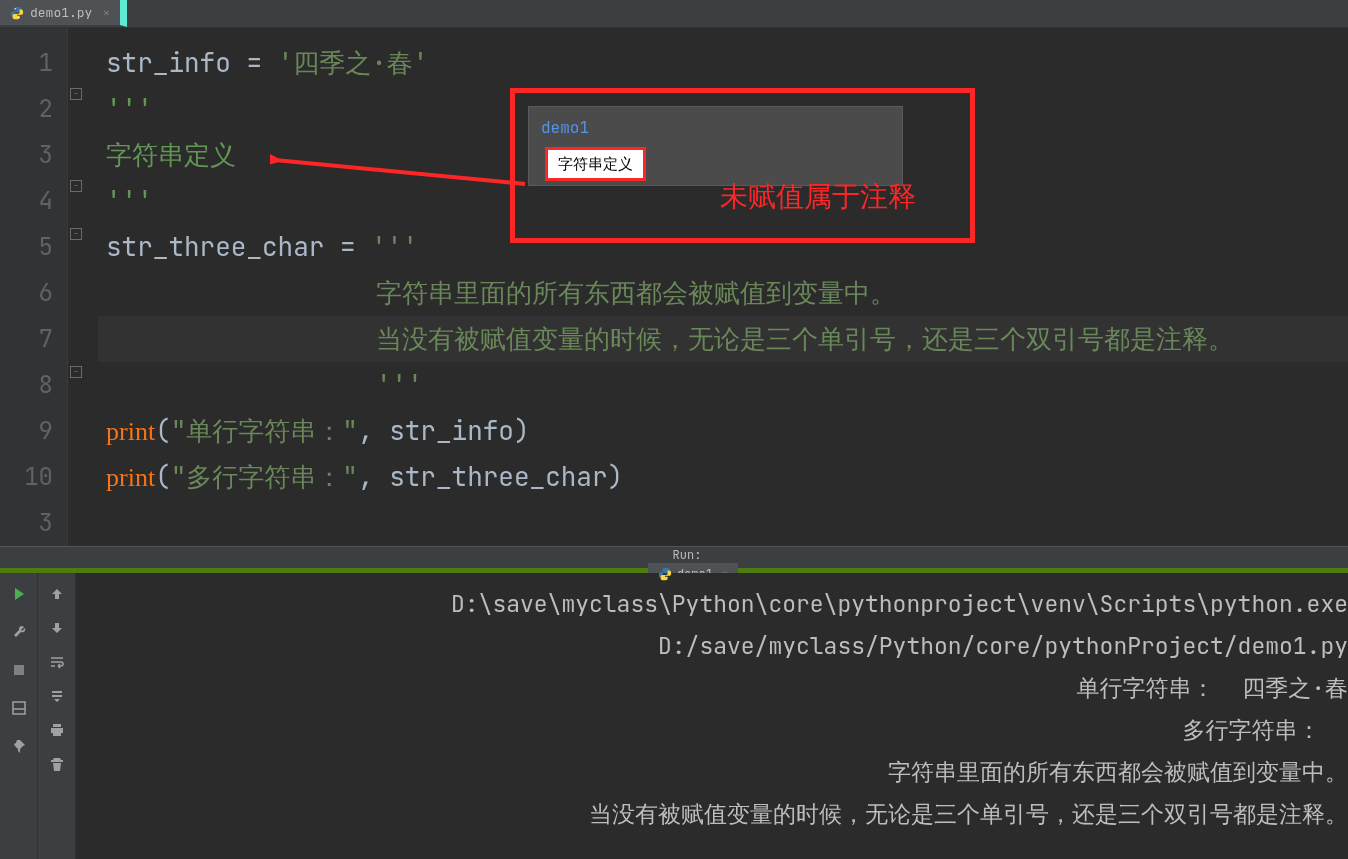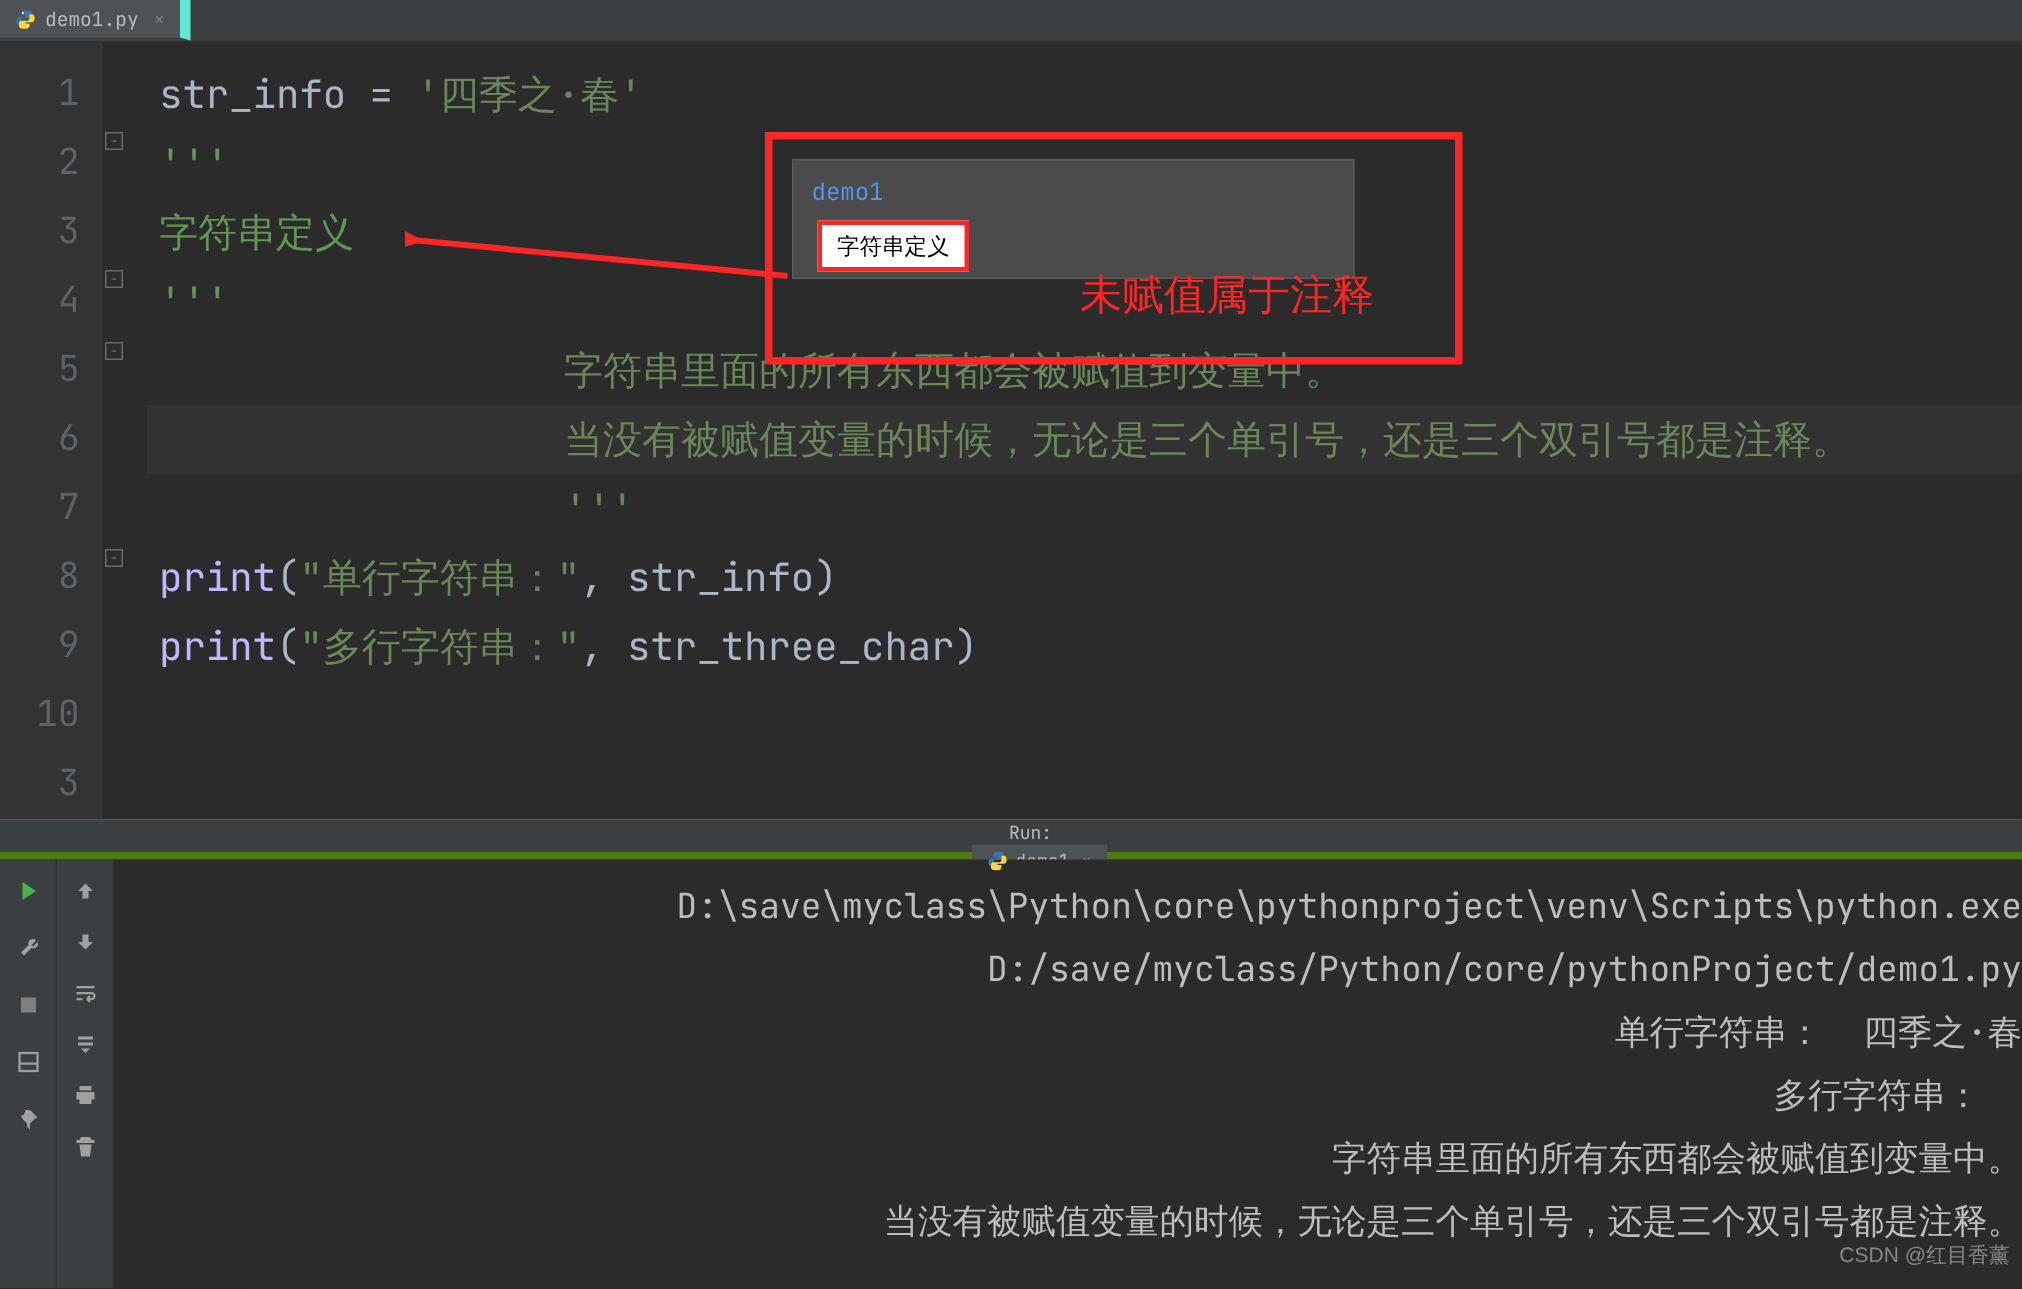--- a/index.html
+++ b/index.html
@@ -84,21 +84,21 @@
     padding-top: 12px;
     font-size: 26px;
     line-height: 46px;
     position: relative;
     overflow: hidden;
   }
   .code .line { white-space: pre; padding-left: 8px; height: 46px; }
   .line.hl { background: #323232; }
   .tok-op  { color: #a9b7c6; }
   .tok-str { color: #6a8759; }
-  .tok-call { color: #c4b5fd; }
+  .tok-call { color: #f97316; font-family: Liberation Serif, serif; }
   .tok-id  { color: #a9b7c6; }
   .docstr  { color: #629755; }
   
   .anno-box {
     position: absolute;
     left: 510px; top: 60px;
     width: 465px; height: 155px;
     border: 5px solid #fc2626;
     background: transparent;
     pointer-events: none;
@@ -254,20 +254,21 @@
     <div class="fold-mark" style="top:60px">−</div>
     <div class="fold-mark" style="top:152px">−</div>
     <div class="fold-mark" style="top:200px">−</div>
     <div class="fold-mark" style="top:338px">−</div>
   </div>
   <div class="code">
     <div class="line"><span class="tok-id">str_info</span><span class="tok-op"> = </span><span class="tok-str">'四季之·春'</span></div>
     <div class="line"><span class="docstr">'''</span></div>
     <div class="line"><span class="docstr">字符串定义</span></div>
     <div class="line"><span class="docstr">'''</span></div>
+    <div class="line"><span class="tok-id">str_three_char</span><span class="tok-op"> = </span><span class="tok-str">'''</span></div>
     <div class="line"><span style="display:inline-block;width:270px"></span><span class="tok-str">字符串里面的所有东西都会被赋值到变量中。</span></div>
     <div class="line hl"><span style="display:inline-block;width:270px"></span><span class="tok-str">当没有被赋值变量的时候，无论是三个单引号，还是三个双引号都是注释。</span></div>
     <div class="line"><span style="display:inline-block;width:270px"></span><span class="tok-str">'''</span></div>
     <div class="line"><span class="tok-call">print</span><span class="tok-op">(</span><span class="tok-str">"单行字符串："</span><span class="tok-op">, </span><span class="tok-id">str_info</span><span class="tok-op">)</span></div>
     <div class="line"><span class="tok-call">print</span><span class="tok-op">(</span><span class="tok-str">"多行字符串："</span><span class="tok-op">, </span><span class="tok-id">str_three_char</span><span class="tok-op">)</span></div>
   </div>
 
   <div class="hint-popup">
     <div class="hp-body">
       <div><span class="hp-mod">demo1</span></div>
@@ -359,14 +360,14 @@
         <svg viewBox="0 0 16 16">
           <path fill="#a0a0a0" d="M5 2h6l1 2h2v2H2V4h2zm-1 5h8l-1 8H5z"></path>
         </svg>
       </div>
   </div>
   <div class="run-out"><span>D:\save\myclass\Python\core\pythonproject\venv\Scripts\python.exe</span>
 <span> D:/save/myclass/Python/core/pythonProject/demo1.py</span>
 <span>单行字符串：  四季之·春</span>
 <span>多行字符串：  </span>
 <span>            字符串里面的所有东西都会被赋值到变量中。</span>
-<span>            当没有被赋值变量的时候，无论是三个单引号，还是三个双引号都是注释。</span><div class="watermark">CSDN @红目香薰</div></div>
+<span>            当没有被赋值变量的时候，无论是三个单引号，还是三个双引号都是注释。</span></div>
 </div>
 
 </body></html>

